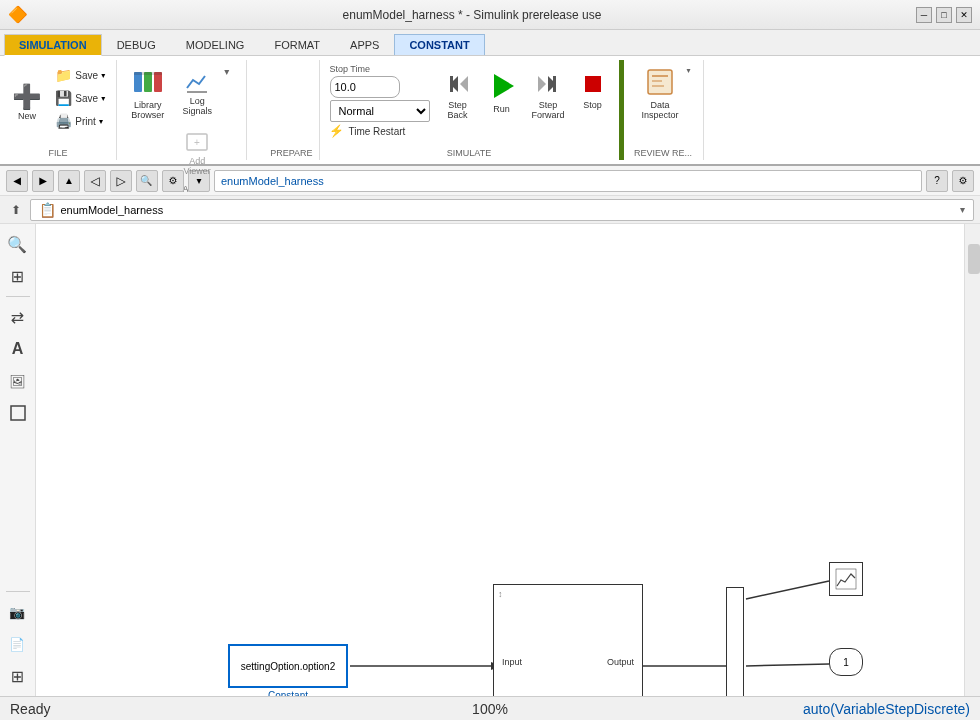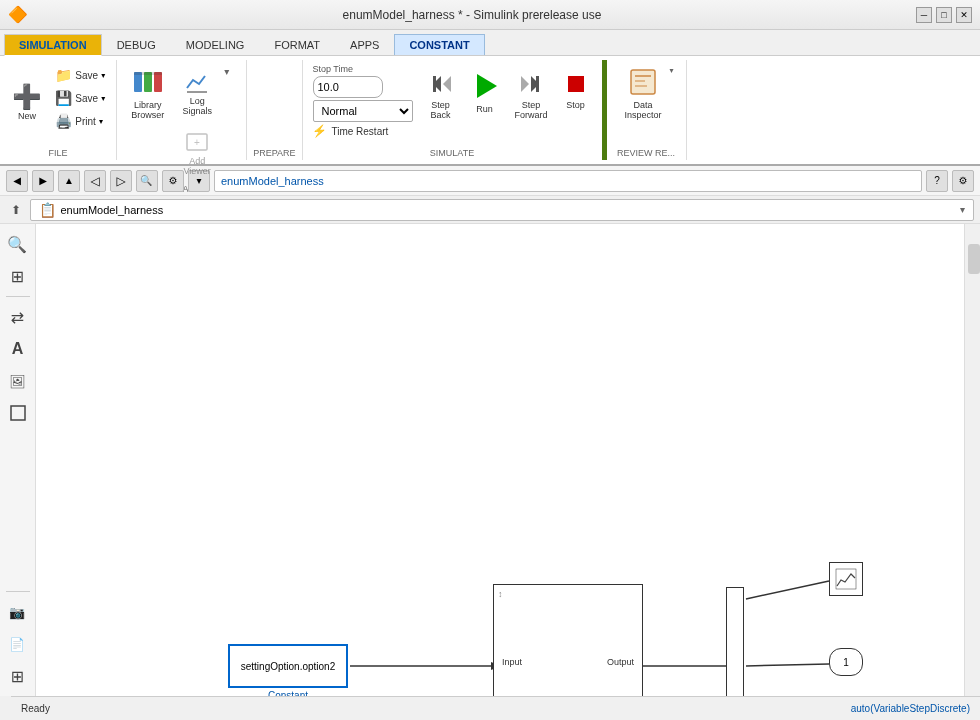--- a/index.html
+++ b/index.html
@@ -276,23 +276,22 @@
     }
 
     
     #status-bar {
       height: 24px;
       background: #f0f0f0;
       border-top: 1px solid #ccc;
       display: flex;
       align-items: center;
       padding: 0 10px;
-      font-size: 10px;
+      font-size: 14px;
       color: #333;
-      margin-left: 11px;
     }
     .status-left { flex: 1; }
     .status-center { flex: 1; text-align: center; }
     .status-right { flex: 1; text-align: right; color: #0055aa; }
 
     
     .stoptime-group {
       display: flex;
       flex-direction: column;
       align-items: flex-start;
@@ -416,21 +415,21 @@
           <div class="btn-label">Add<br>Viewer</div>
         </div>
       </div>
       <div style="width:14px; display:flex;align-items:flex-start;padding-top:4px;">
         <div style="cursor:pointer;font-size:10px;color:#666;">▾</div>
       </div>
     </div>
     <div class="ribbon-group-label">LIBRARY</div>
   </div>
 
-  <div class="ribbon-group" style="min-width:40px;">
+  <div class="ribbon-group" style="min-width:40px;margin-left:17px;">
     <div class="ribbon-group-content">
     </div>
     <div class="ribbon-group-label">PREPARE</div>
   </div>
 
   <div class="ribbon-group" style="min-width:280px;border-right:5px solid #4d7c0f;">
     <div class="ribbon-group-content" style="flex-direction:column;align-items:flex-start;gap:2px;width:100%;">
       <div style="display:flex;flex-direction:row;align-items:flex-start;gap:4px;width:100%;">
 
         <div class="stoptime-group" style="border:none;padding:2px 4px;">
@@ -611,14 +610,15 @@
     </div>
   </div>
 
   <div id="right-scroll">
     <div style="height:30px;background:#ccc;margin-top:20px;width:12px;border-radius:3px;margin-left:2px;"></div>
   </div>
 </div>
 
 <div id="status-bar">
   <div class="status-left">Ready</div>
+  <div class="status-center">100%</div>
   <div class="status-right">auto(VariableStepDiscrete)</div>
 </div>
 
 </body></html>

